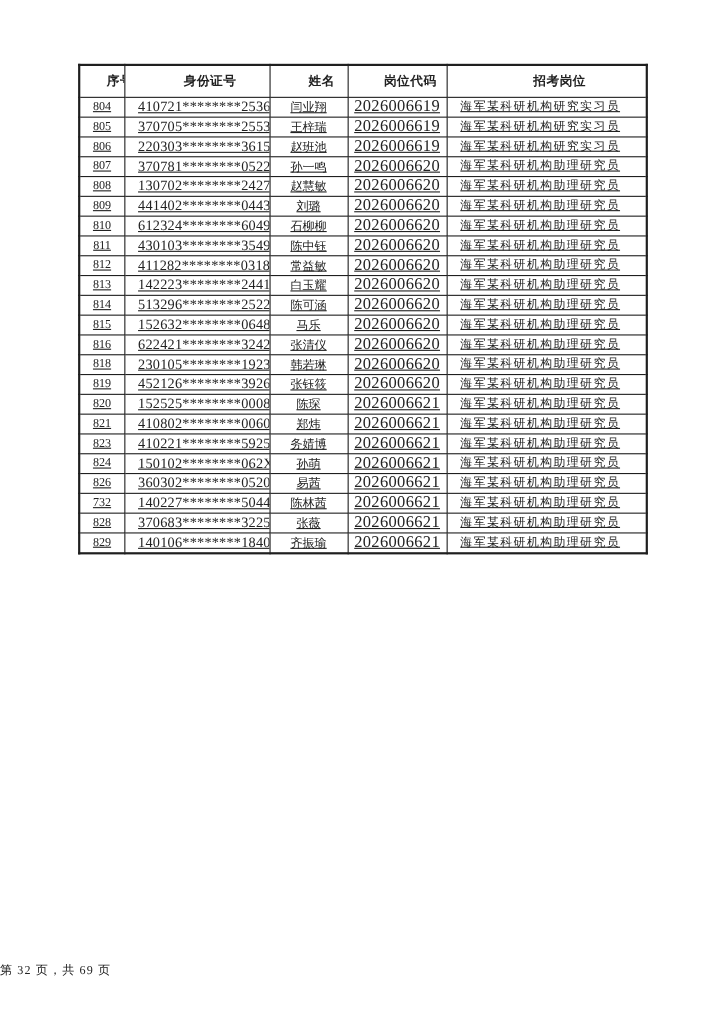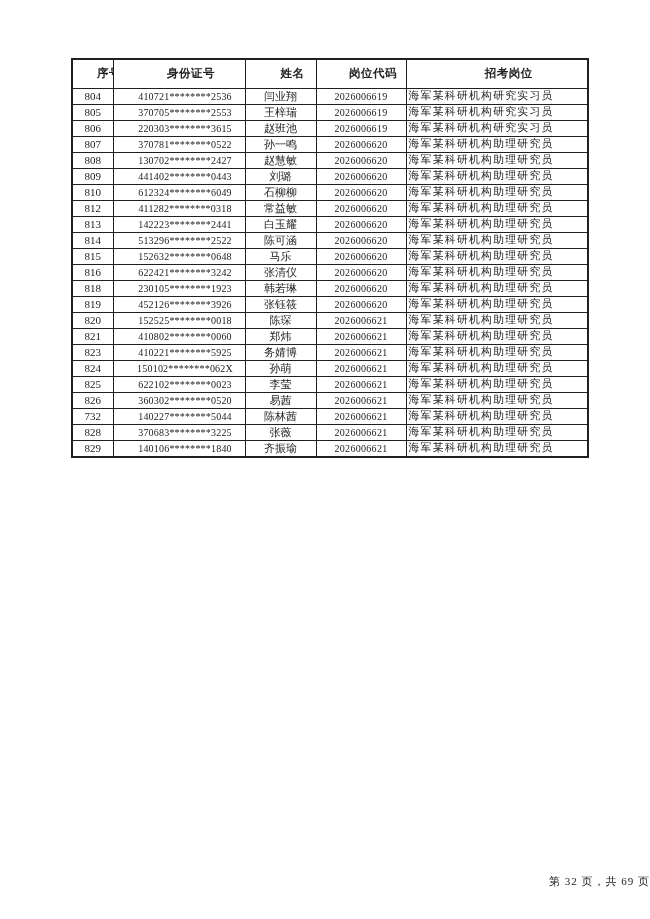--- a/index.html
+++ b/index.html
@@ -32,45 +32,45 @@
   col.c4 { width: 182px; }
   th, td {
     border: 1px solid #1f1f1f;
     padding: 0;
     text-align: center;
     vertical-align: middle;
     overflow: hidden;
     white-space: nowrap;
   }
   thead tr { height: 29px; }
-  tbody tr { height: 16px; }
+  tbody tr { height: 16px; text-decoration: underline; }
   th {
     font-size: 11.5px;
     font-weight: bold;
     letter-spacing: 0.5px;
     padding-left: 24px;
   }
   td {
     font-size: 11px;
     font-weight: normal;
   }
-  td.col1 { font-size: 10px; letter-spacing: 0.2px; padding-left: 12px; }
-  td.col3 { font-size: 10px; letter-spacing: 0.3px; margin-left: 40px; }
+  td.col1 { font-size: 13px; letter-spacing: 0.2px; padding-left: 12px; }
+  td.col3 { font-size: 15px; letter-spacing: 0.3px; margin-left: 40px; }
   td.col4 {
     text-align: left;
-    padding-left: 2px;
+    padding-left: 12px;
     letter-spacing: 1.3px;
     font-size: 10.8px;
   }
   .footer {
     position: absolute;
     left: 0;
     top: 874px;
     width: 650px;
-    text-align: right;
+    text-align: left;
     font-size: 11px;
     letter-spacing: 1px;
     color: #222222;
   }
 </style>
 </head>
 <body>
 
 <div class="page">
 
@@ -135,20 +135,27 @@
           <td class="col4">海军某科研机构助理研究员</td>
         </tr>
         <tr>
           <td class="col0">810</td>
           <td class="col1">612324********6049</td>
           <td class="col2">石柳柳</td>
           <td class="col3">2026006620</td>
           <td class="col4">海军某科研机构助理研究员</td>
         </tr>
         <tr>
+          <td class="col0">811</td>
+          <td class="col1">430103********3549</td>
+          <td class="col2">陈中钰</td>
+          <td class="col3">2026006620</td>
+          <td class="col4">海军某科研机构助理研究员</td>
+        </tr>
+        <tr>
           <td class="col0">812</td>
           <td class="col1">411282********0318</td>
           <td class="col2">常益敏</td>
           <td class="col3">2026006620</td>
           <td class="col4">海军某科研机构助理研究员</td>
         </tr>
         <tr>
           <td class="col0">813</td>
           <td class="col1">142223********2441</td>
           <td class="col2">白玉耀</td>
@@ -185,21 +192,21 @@
         </tr>
         <tr>
           <td class="col0">819</td>
           <td class="col1">452126********3926</td>
           <td class="col2">张钰筱</td>
           <td class="col3">2026006620</td>
           <td class="col4">海军某科研机构助理研究员</td>
         </tr>
         <tr>
           <td class="col0">820</td>
-          <td class="col1">152525********0018</td>
+          <td class="col1">152525********0008</td>
           <td class="col2">陈琛</td>
           <td class="col3">2026006621</td>
           <td class="col4">海军某科研机构助理研究员</td>
         </tr>
         <tr>
           <td class="col0">821</td>
           <td class="col1">410802********0060</td>
           <td class="col2">郑炜</td>
           <td class="col3">2026006621</td>
           <td class="col4">海军某科研机构助理研究员</td>
@@ -212,27 +219,20 @@
           <td class="col4">海军某科研机构助理研究员</td>
         </tr>
         <tr>
           <td class="col0">824</td>
           <td class="col1">150102********062X</td>
           <td class="col2">孙萌</td>
           <td class="col3">2026006621</td>
           <td class="col4">海军某科研机构助理研究员</td>
         </tr>
         <tr>
-          <td class="col0">825</td>
-          <td class="col1">622102********0023</td>
-          <td class="col2">李莹</td>
-          <td class="col3">2026006621</td>
-          <td class="col4">海军某科研机构助理研究员</td>
-        </tr>
-        <tr>
           <td class="col0">826</td>
           <td class="col1">360302********0520</td>
           <td class="col2">易茜</td>
           <td class="col3">2026006621</td>
           <td class="col4">海军某科研机构助理研究员</td>
         </tr>
         <tr>
           <td class="col0">732</td>
           <td class="col1">140227********5044</td>
           <td class="col2">陈林茜</td>

